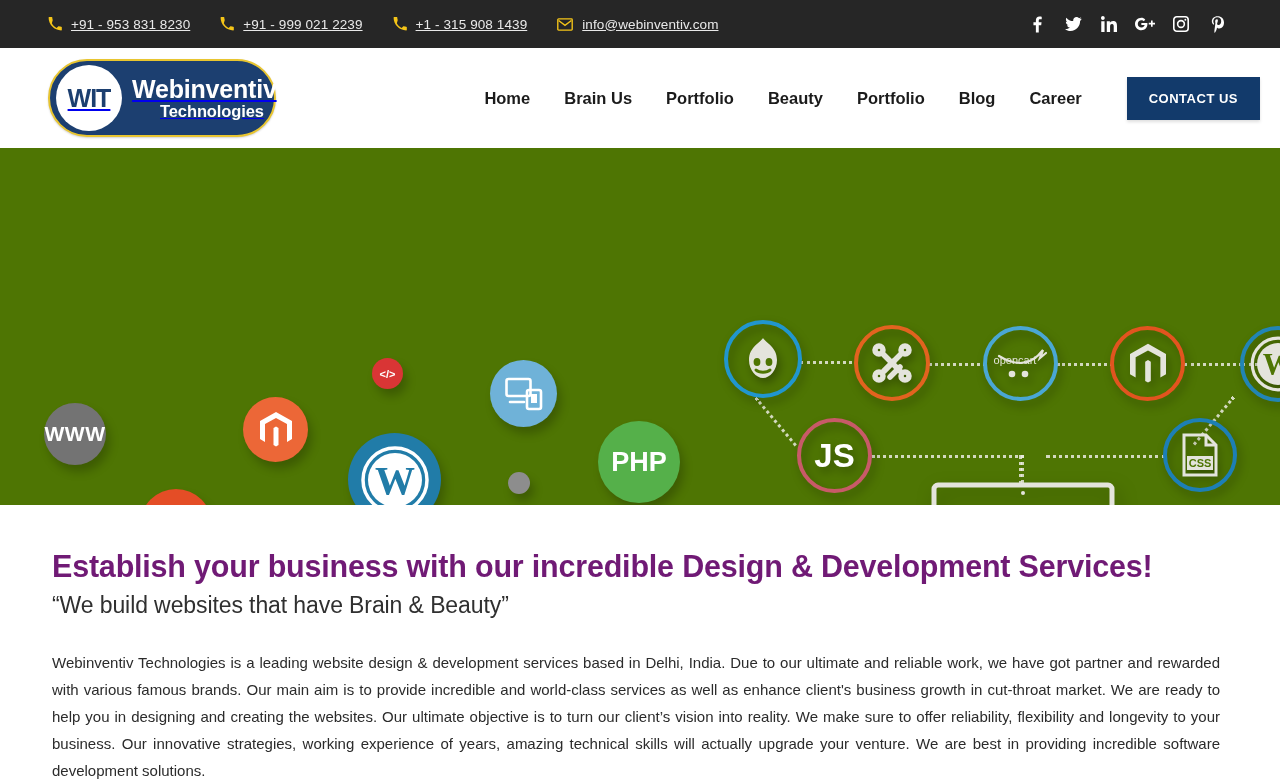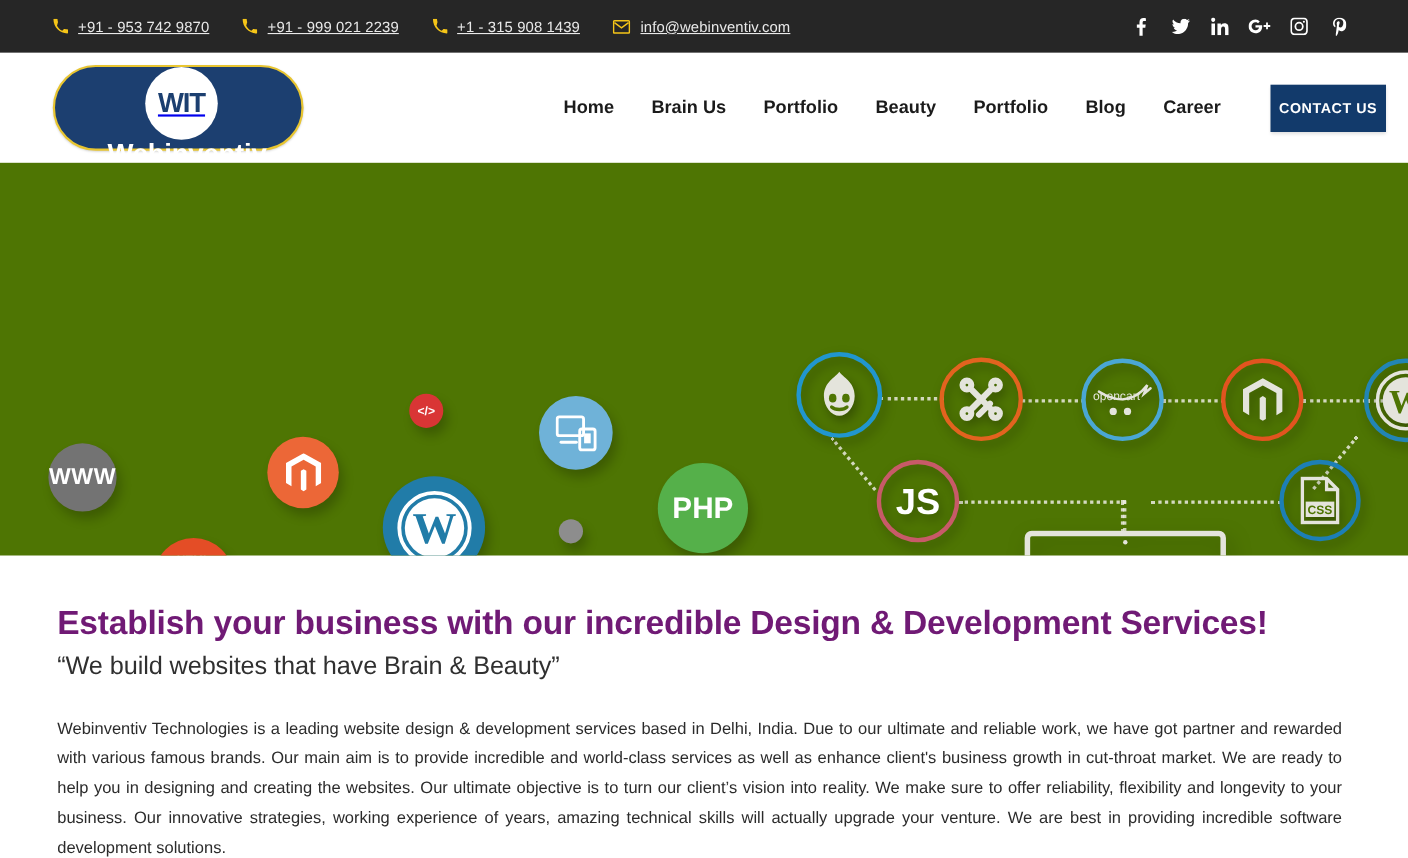--- a/index.html
+++ b/index.html
@@ -51,21 +51,20 @@
   }
   .logo {
     width:228px; height:78px;
     border-radius:40px;
     background:#1c3f70;
     border:2px solid #e8c530;
     display:flex; align-items:center;
     padding-left:6px;
     flex-shrink:0;
     box-shadow:0 1px 2px rgba(0,0,0,.18);
-    flex-direction:column;
   }
   .logo-badge {
     width:66px; height:66px; border-radius:50%;
     background:#ffffff;
     display:flex; align-items:center; justify-content:center;
     flex-shrink:0;
   }
   .logo-badge .wit {
     font-family:"Liberation Sans", sans-serif;
     font-weight:bold;
@@ -99,21 +98,21 @@
     padding:0 17px;
     white-space:nowrap;
   }
   .contact-btn {
     margin-left:28px;
     background:#123a6b;
     color:#ffffff;
     font-size:13px;
     font-weight:bold;
     letter-spacing:.5px;
-    padding:14px 8px;
+    padding:14px 22px;
     border:none;
     cursor:pointer;
     font-family:"Liberation Sans", sans-serif;
     box-shadow:0 2px 3px rgba(0,0,0,.13);
   }
 
   
   .hero {
     position:relative;
     height:357px;
@@ -175,21 +174,21 @@
 
 <div class="topbar">
   <div class="contact-list">
 
     <a class="contact-item" href="#">
       <span class="ico">
         <svg width="14" height="14" viewBox="0 0 24 24">
             <path fill="#f5c518" d="M6.6 10.8c1.8 3.5 4.6 6.3 8.1 8.1l2.7-2.7c.3-.3.8-.4 1.2-.3 1.3.4 2.7.7 4.1.7.6 0 1 .4 1 1V22c0 .6-.4 1-1 1C10.8 23 1 13.2 1 1c0-.6.4-1 1-1h4.4c.6 0 1 .4 1 1 0 1.4.2 2.8.7 4.1.1.4 0 .9-.3 1.2L6.6 10.8z"></path>
           </svg>
       </span>
-      <span>+91 - 953 742 9870</span>
+      <span>+91 - 953 831 8230</span>
     </a>
 
     <a class="contact-item" href="#">
       <span class="ico">
         <svg width="14" height="14" viewBox="0 0 24 24">
             <path fill="#f5c518" d="M6.6 10.8c1.8 3.5 4.6 6.3 8.1 8.1l2.7-2.7c.3-.3.8-.4 1.2-.3 1.3.4 2.7.7 4.1.7.6 0 1 .4 1 1V22c0 .6-.4 1-1 1C10.8 23 1 13.2 1 1c0-.6.4-1 1-1h4.4c.6 0 1 .4 1 1 0 1.4.2 2.8.7 4.1.1.4 0 .9-.3 1.2L6.6 10.8z"></path>
           </svg>
       </span>
       <span>+91 - 999 021 2239</span>
     </a>

